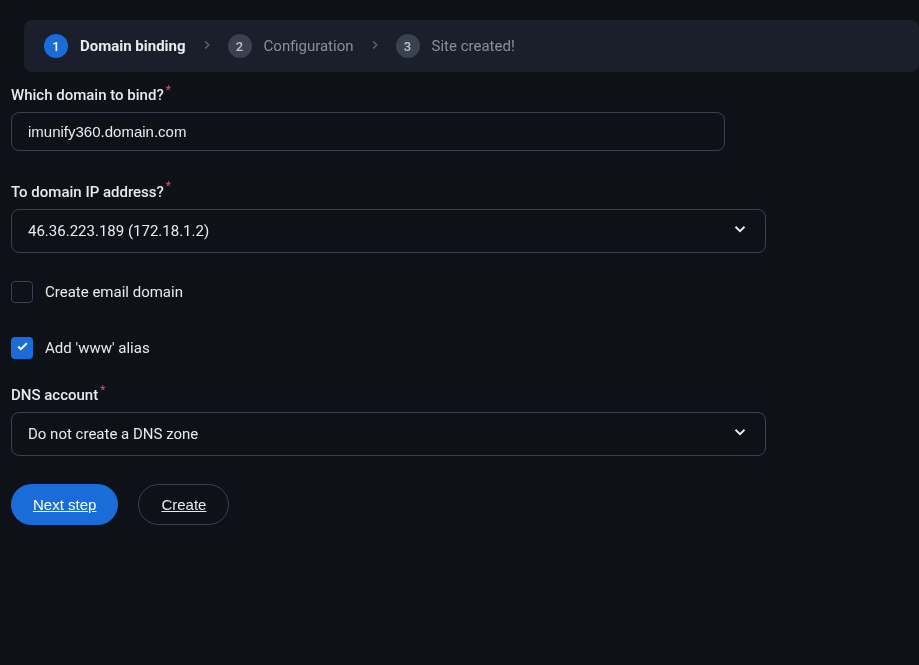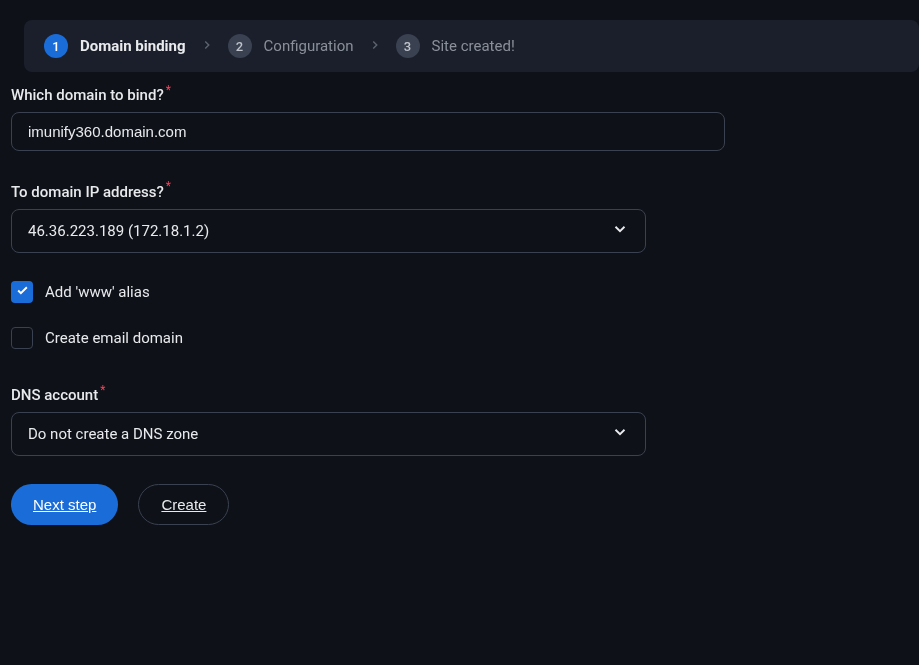--- a/index.html
+++ b/index.html
@@ -84,21 +84,21 @@
       width: 714px;
       background-color: transparent;
       border: 1px solid #3a4150;
       border-radius: 8px;
       padding: 10px 16px;
       font-size: 15px;
       color: #e8eaed;
       outline: none;
     }
     .select-input {
-      width: 635px;
+      width: 755px;
       background-color: transparent;
       border: 1px solid #3a4150;
       border-radius: 8px;
       padding: 10px 16px;
       font-size: 15px;
       color: #e8eaed;
       display: flex;
       justify-content: space-between;
       align-items: center;
       cursor: pointer;
@@ -205,36 +205,36 @@
     <div class="select-input">
       <span>46.36.223.189 (172.18.1.2)</span>
       <span class="chevron-down">
         <svg width="18" height="18" viewBox="0 0 24 24" fill="none" stroke="currentColor" stroke-width="2.5">
             <polyline points="6 9 12 15 18 9"></polyline>
           </svg>
       </span>
     </div>
   </div>
 
+  <div class="checkbox-row" style="margin-bottom: 34px;">
+    <div class="checkbox unchecked"></div>
+    <span class="checkbox-label">Create email domain</span>
+  </div>
+
   <div class="checkbox-row">
     <div class="checkbox checked">
       <span class="check-mark">
         <svg width="13" height="13" viewBox="0 0 24 24" fill="none" stroke="currentColor" stroke-width="3.5">
             <polyline points="20 6 9 17 4 12"></polyline>
           </svg>
       </span>
     </div>
     <span class="checkbox-label">Add 'www' alias</span>
   </div>
 
-  <div class="checkbox-row" style="margin-bottom: 34px;">
-    <div class="checkbox unchecked"></div>
-    <span class="checkbox-label">Create email domain</span>
-  </div>
-
   <div class="form-group">
     <div>
       <span class="form-label">DNS account</span><span class="required-star">*</span>
     </div>
     <div class="select-input">
       <span>Do not create a DNS zone</span>
       <span class="chevron-down">
         <svg width="18" height="18" viewBox="0 0 24 24" fill="none" stroke="currentColor" stroke-width="2.5">
             <polyline points="6 9 12 15 18 9"></polyline>
           </svg>

